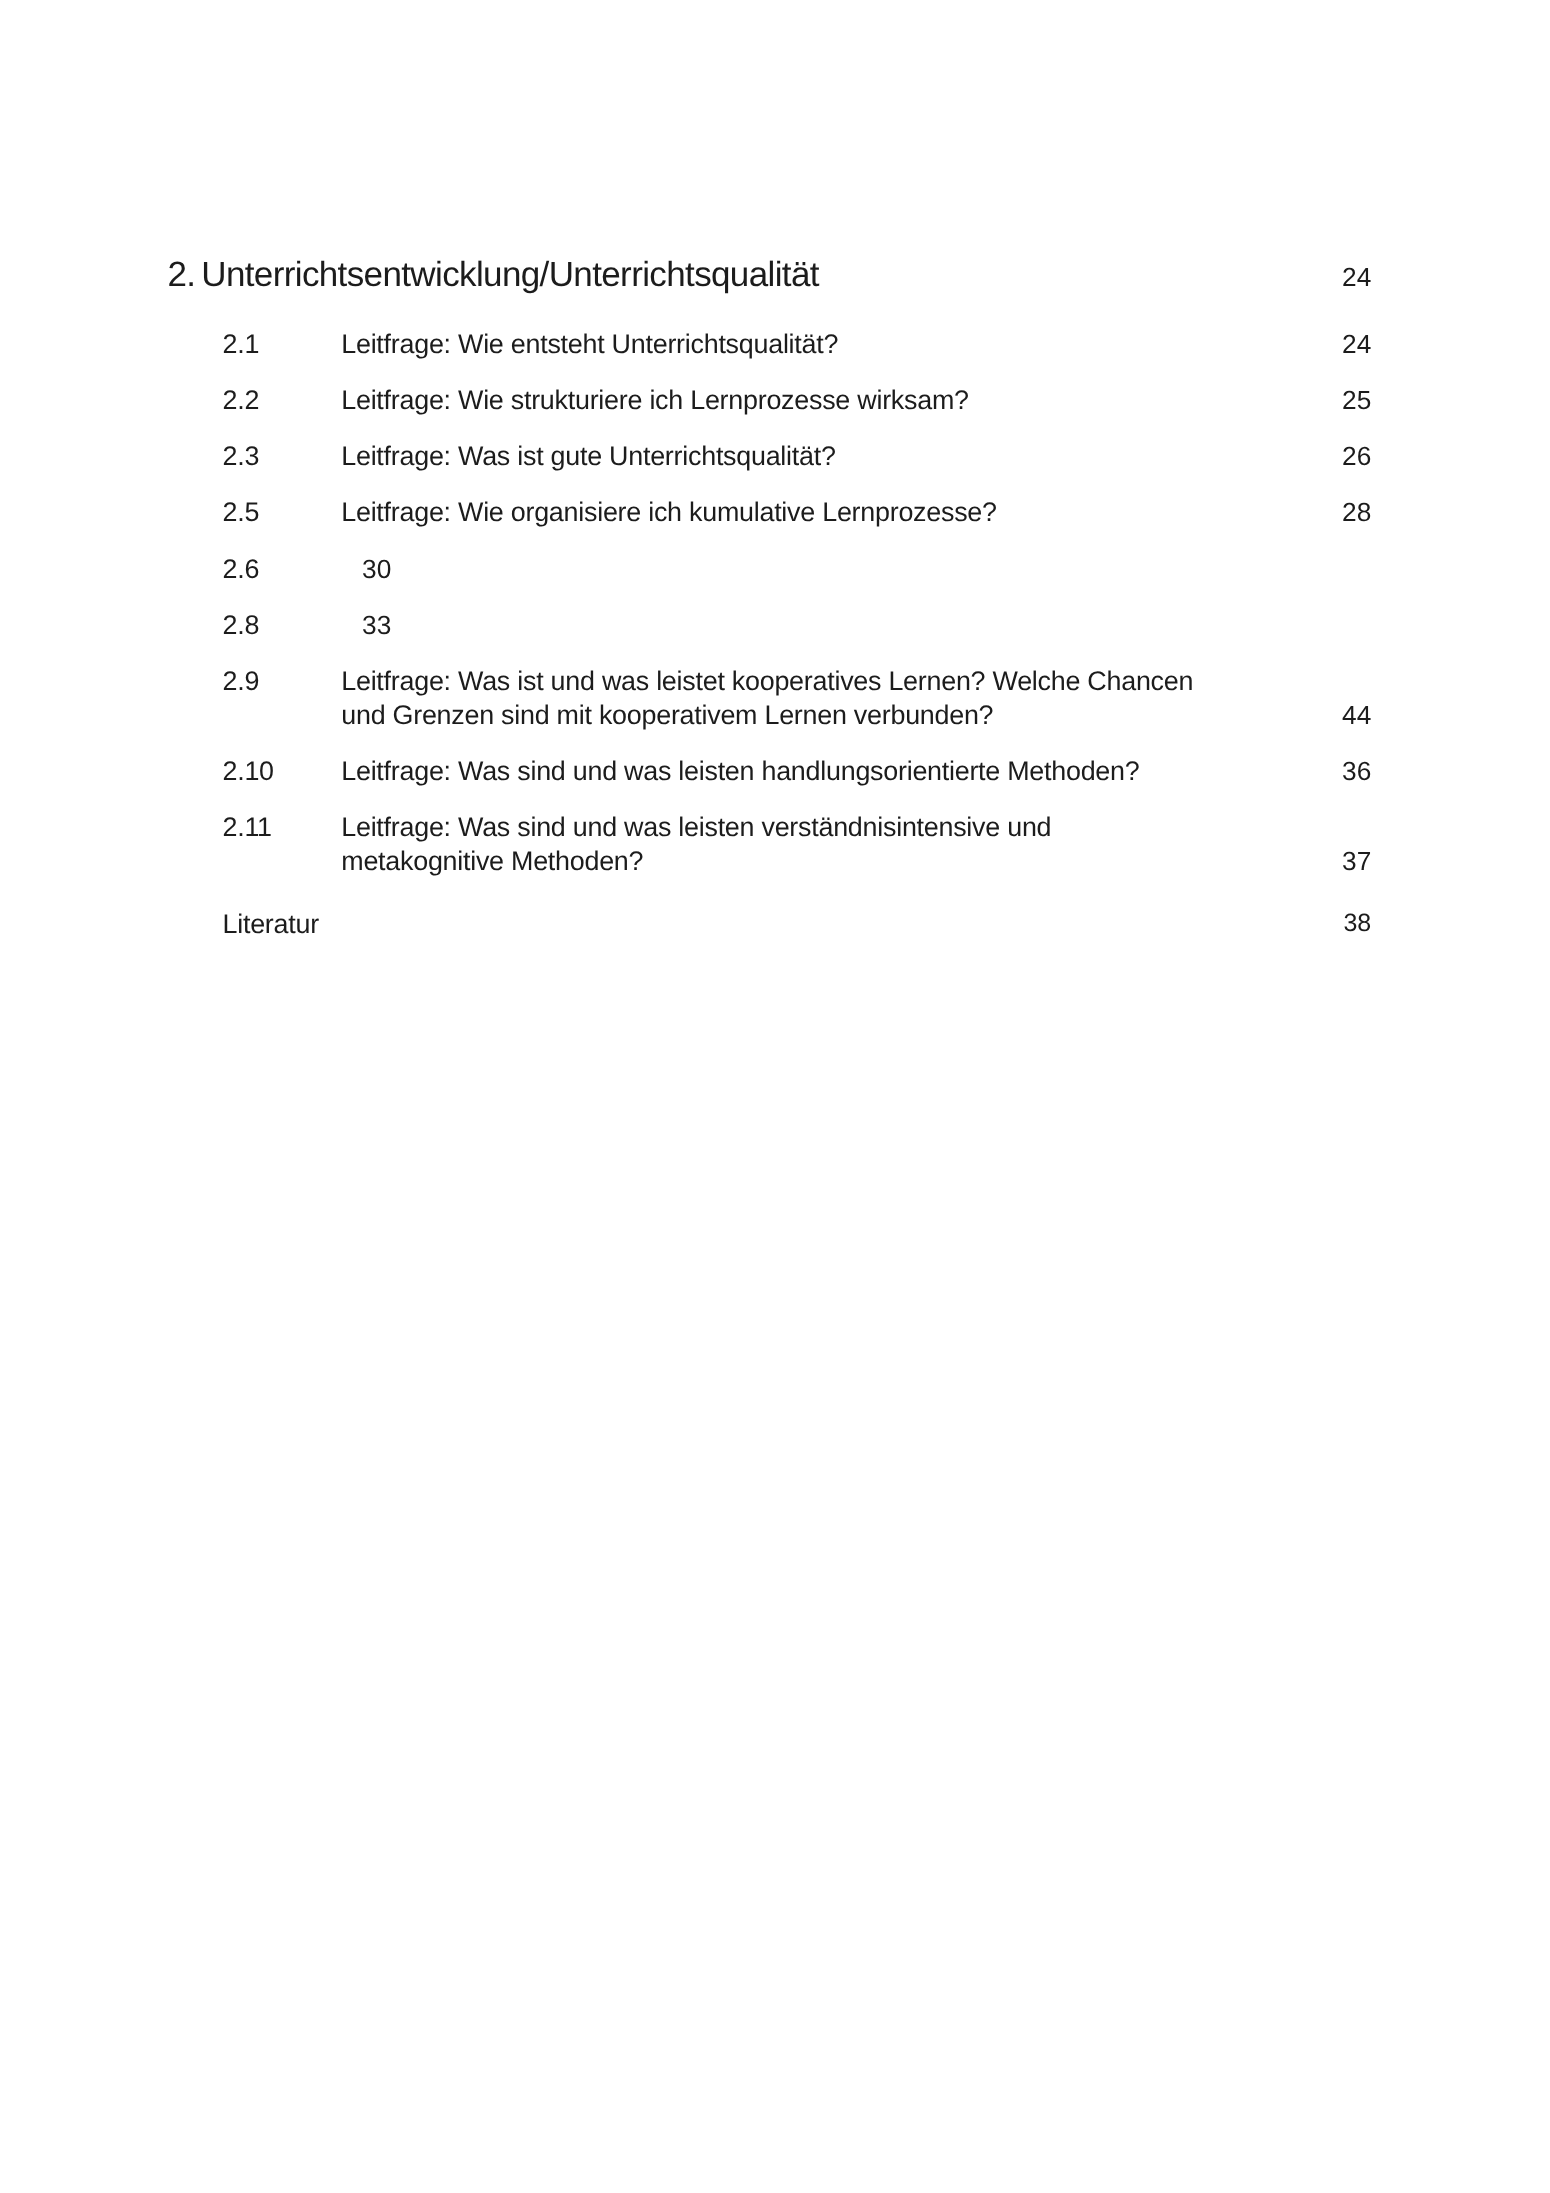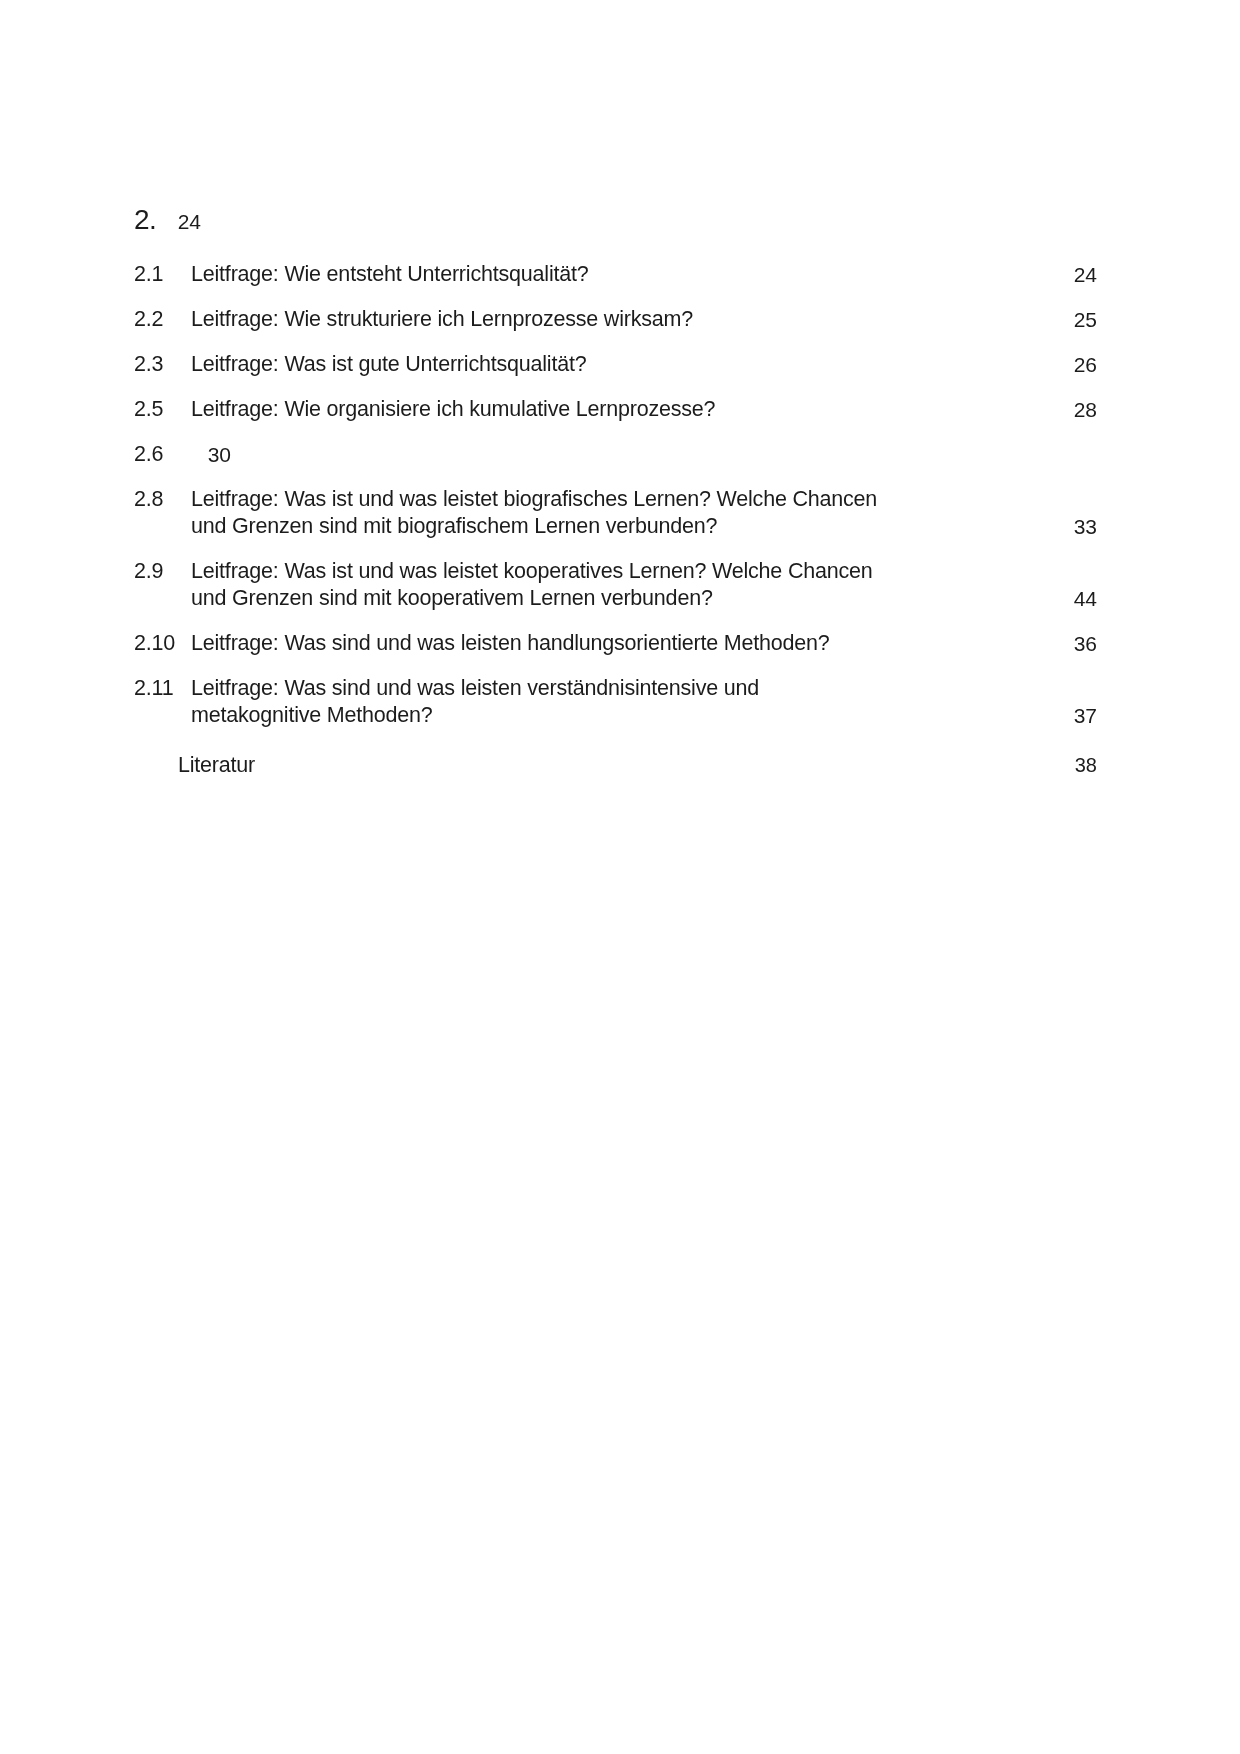--- a/index.html
+++ b/index.html
@@ -41,24 +41,26 @@
   .h-page {
     font-size: 21px;
     letter-spacing: 0;
     text-align: right;
     min-width: 40px;
   }
   
   .entries { }
   .entry {
     display: flex;
+    margin-left: 44px;
     font-size: 21.5px;
     line-height: 27px;
     letter-spacing: -0.2px;
     margin-bottom: 18px;
+    gap: 38px;
   }
   .e-num {
     width: 57px;
     flex-shrink: 0;
   }
   .e-text { flex: 1; }
   .e-page {
     align-self: flex-end;
     text-align: right;
     min-width: 40px;
@@ -84,20 +86,21 @@
   }
 </style>
 </head>
 <body>
 
 <div class="page">
   <div class="toc">
 
     <div class="toc-heading">
       <span class="h-num">2.</span>
+      <span class="h-title">Unterrichtsentwicklung/Unterrichtsqualität</span>
       <span class="h-page">24</span>
     </div>
 
     <div class="entries">
         <div class="entry">
           <span class="e-num">2.1</span>
           <span class="e-text">Leitfrage: Wie entsteht Unterrichtsqualität?</span>
           <span class="e-page">24</span>
         </div>
         <div class="entry">
@@ -114,21 +117,20 @@
           <span class="e-num">2.5</span>
           <span class="e-text">Leitfrage: Wie organisiere ich kumulative Lernprozesse?</span>
           <span class="e-page">28</span>
         </div>
         <div class="entry">
           <span class="e-num">2.6</span>
           <span class="e-page">30</span>
         </div>
         <div class="entry">
           <span class="e-num">2.8</span>
-          <span class="e-text">Leitfrage: Was ist und was leistet biografisches Lernen? Welche Chancen<br>und Grenzen sind mit biografischem Lernen verbunden?</span>
           <span class="e-page">33</span>
         </div>
         <div class="entry">
           <span class="e-num">2.9</span>
           <span class="e-text">Leitfrage: Was ist und was leistet kooperatives Lernen? Welche Chancen<br>und Grenzen sind mit kooperativem Lernen verbunden?</span>
           <span class="e-page">44</span>
         </div>
         <div class="entry">
           <span class="e-num">2.10</span>
           <span class="e-text">Leitfrage: Was sind und was leisten handlungsorientierte Methoden?</span>

